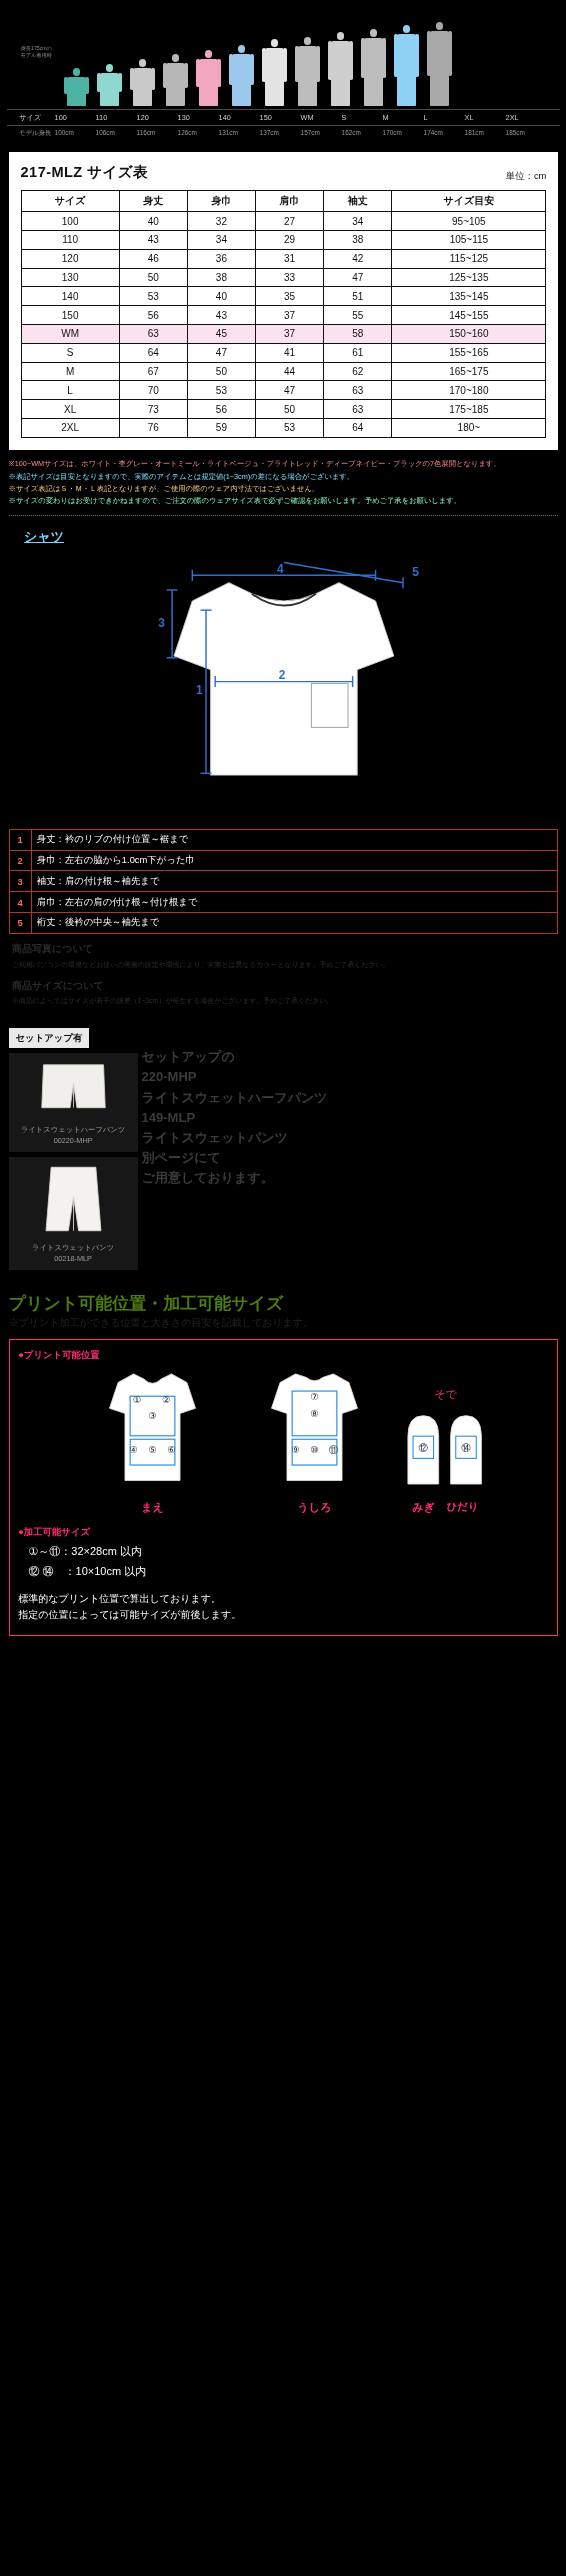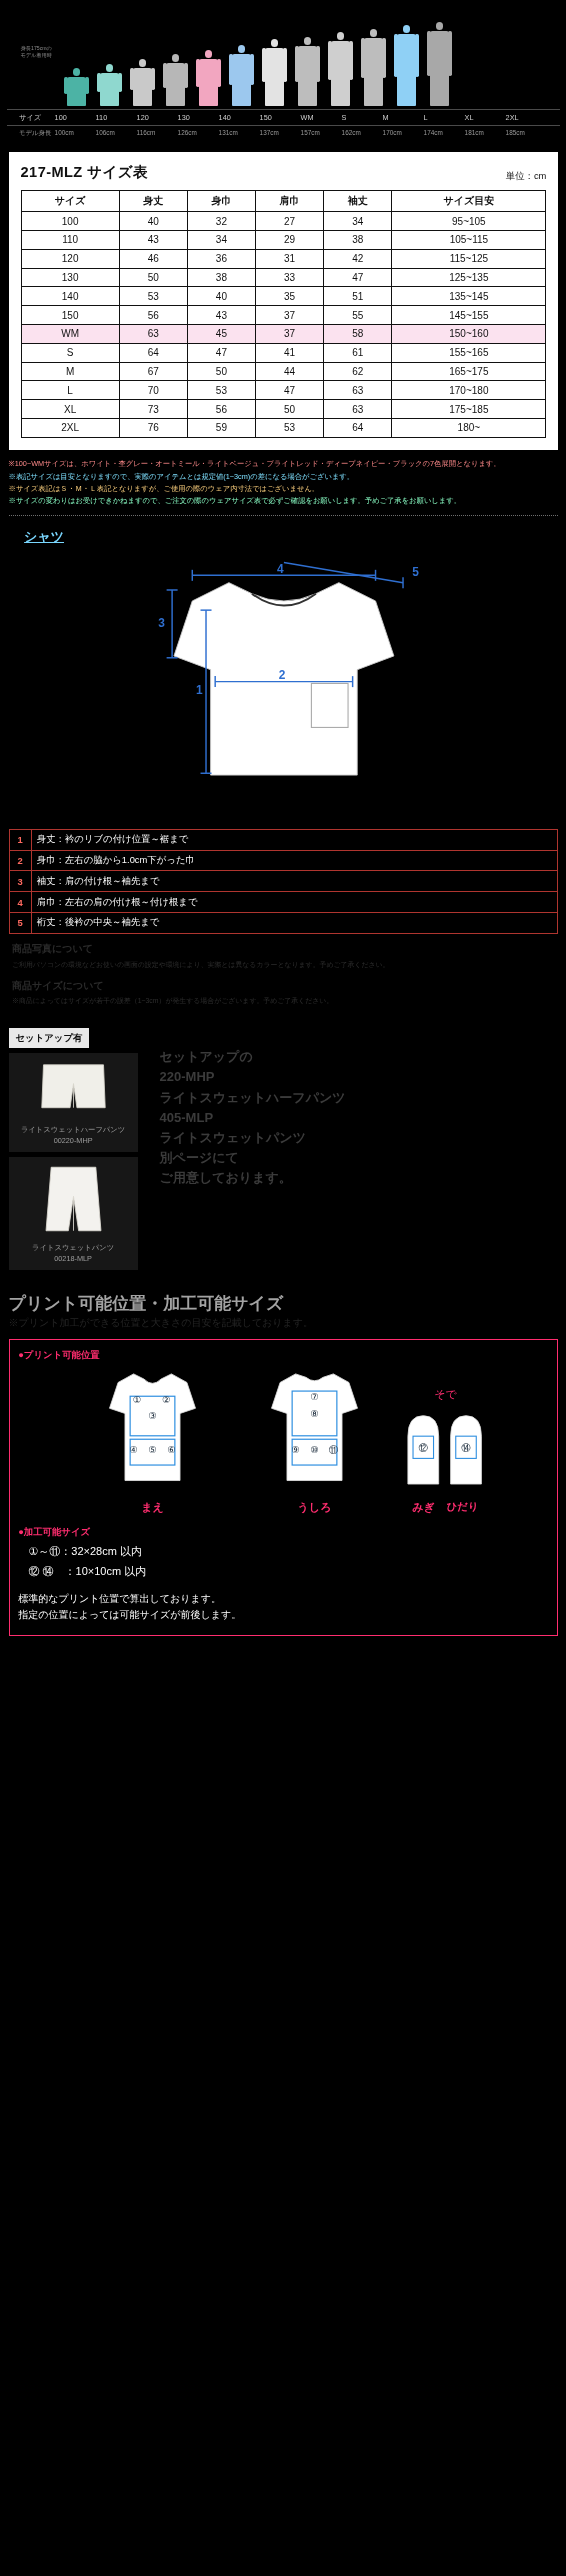--- a/index.html
+++ b/index.html
@@ -70,33 +70,33 @@
     display:flex; align-items:center; gap:6.9px; margin:13.7px 8.6px 0 8.6px;
   }
   .sect-head .dots { flex:1; border-top:0.9px dotted #7d7d7d; }
   .sect-head .lbl { font-size:10px; font-weight:bold; color:#fff; }
 
   .subsec { margin:8.6px 12px 0 12px; }
   .subsec h4 { margin:0 0 2.6px 0; font-size:10px; color:#2a2a2a; font-weight:bold; }
   .subsec p { margin:0; font-size:6.9px; color:#2e2e2e; line-height:1.6; }
 
   
-  .setup { margin:22px 8.6px 0 8.6px; display:flex; gap:22px;justify-content:center; }
+  .setup { margin:22px 8.6px 0 8.6px; display:flex; gap:4px;justify-content:center; }
   .setup-left { width:129px; }
   .setup-badge {
     background:#e9e9e9; color:#111; font-size:9.4px; font-weight:bold;
     padding:3.4px 6.9px; display:inline-block;
   }
   .prodbox { background:#171717; margin-top:5.2px; padding:5.2px; text-align:center; }
   .prod-cap { font-size:7.3px; color:#9d9d9d; line-height:1.5; margin-top:3.4px; }
   .setup-right { flex:1; padding-top:19px; font-size:13px; line-height:1.55; color:#3b3b3b; font-weight:bold;}
 
   
   .printsec { margin:22px 8.6px 0 8.6px; }
-  .print-title { font-size:17px; font-weight:bold; color:#a3a3a3; }
+  .print-title { font-size:17px; font-weight:bold; color:#4d7c0f; }
   .print-sub { font-size:10px; color:#242424; margin-top:1.7px; }
   .printbox { border:1.7px solid #ff2d6f; margin-top:8.6px; padding:8.6px 8.6px 12px 8.6px; }
   .printbox .ph { color:#ff2d6f; font-size:9.4px; font-weight:bold; }
   .shirts { display:flex; gap:6.9px; align-items:flex-end; justify-content:center; margin-top:5.2px;}
   .shirt-cap { text-align:center; color:#ff2d6f; font-size:11px; font-weight:bold; margin-top:1.7px;}
   .sizes-head { color:#ff2d6f; font-size:9.4px; font-weight:bold; margin-top:10.3px;}
   .size-line { color:#fff; font-size:11px; margin-top:5.2px; padding-left:10.3px;}
   .foot { color:#fff; font-size:10px; margin-top:12px; line-height:1.6; }
 </style>
 </head>
@@ -440,21 +440,21 @@
           <div>ライトスウェットパンツ</div>
           <div>00218-MLP</div>
         </div>
       </div>
     </div>
 
     <div class="setup-right">
       <div>セットアップの</div>
       <div>220-MHP</div>
       <div>ライトスウェットハーフパンツ</div>
-      <div>405-MLP</div>
+      <div>149-MLP</div>
       <div>ライトスウェットパンツ</div>
       <div>別ページにて</div>
       <div>ご用意しております。</div>
     </div>
   </div>
 
   <div class="printsec">
     <div class="print-title">プリント可能位置・加工可能サイズ</div>
     <div class="print-sub">※プリント加工ができる位置と大きさの目安を記載しております。</div>
 

